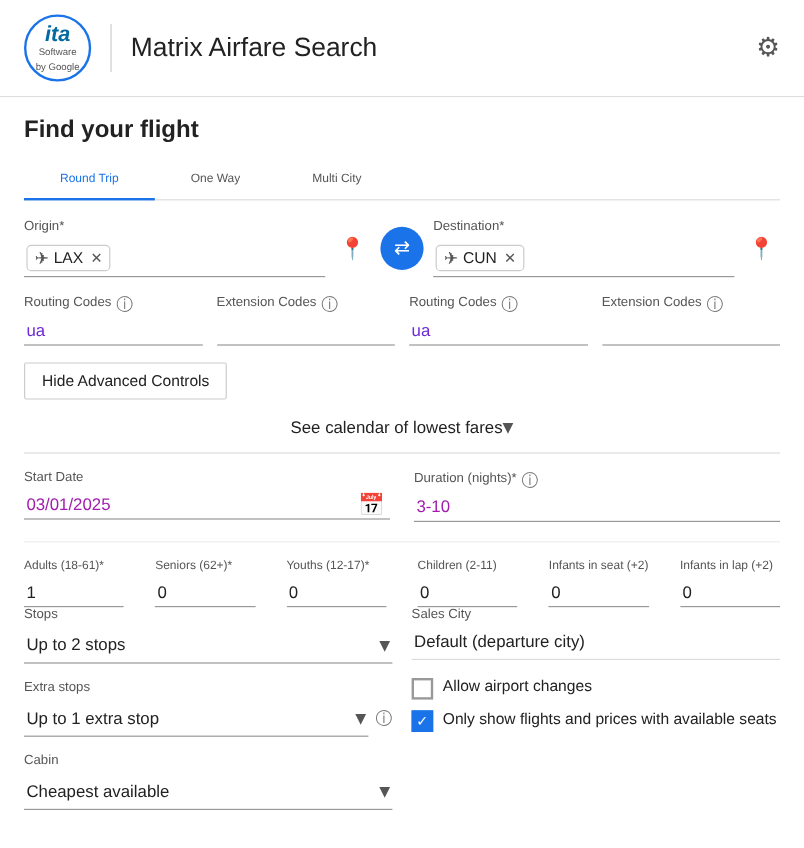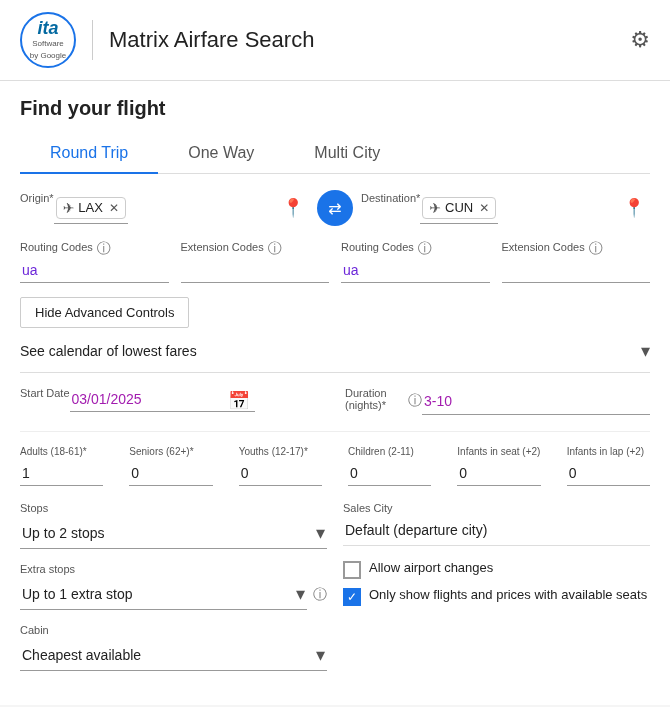--- a/index.html
+++ b/index.html
@@ -81,41 +81,41 @@
 
     .tabs {
       display: flex;
       border-bottom: 1px solid #ddd;
       margin-bottom: 16px;
     }
 
     .tab {
       padding: 10px 30px;
       cursor: pointer;
-      font-size: 16px;
+      font-size: 10px;
       color: #555;
       border-bottom: 2px solid transparent;
       margin-bottom: -1px;
     }
 
     .tab.active {
       color: #1a73e8;
       border-bottom: 2px solid #1a73e8;
     }
 
     .origin-dest-row {
       display: flex;
       align-items: center;
       gap: 8px;
       margin-bottom: 14px;
     }
 
     .field-group {
       display: flex;
-      flex-direction: row;
+      flex-direction: column;
       flex: 1;
     }
 
     .field-label {
       font-size: 11px;
       color: #555;
       margin-bottom: 4px;
     }
 
     .airport-chip-container {
@@ -209,21 +209,21 @@
       font-size: 13px;
       cursor: pointer;
       border-radius: 2px;
       color: #222;
       margin-bottom: 12px;
     }
 
     .calendar-row {
       display: flex;
       align-items: center;
-      justify-content: space-between;
+      justify-content: center;
       border-bottom: 1px solid #ddd;
       padding-bottom: 10px;
       margin-bottom: 14px;
       cursor: pointer;
     }
 
     .calendar-label {
       font-size: 14px;
       color: #222;
     }
@@ -261,21 +261,20 @@
       transform: translateY(-50%);
       cursor: pointer;
       font-size: 18px;
       color: #555;
     }
 
     .passengers-row {
       display: grid;
       grid-template-columns: repeat(6, 1fr);
       gap: 26px;
-      margin-bottom: 16px;
     }
 
     .passenger-field {
       display: flex;
       flex-direction: column;
     }
 
     .passenger-label {
       font-size: 10px;
       color: #555;

